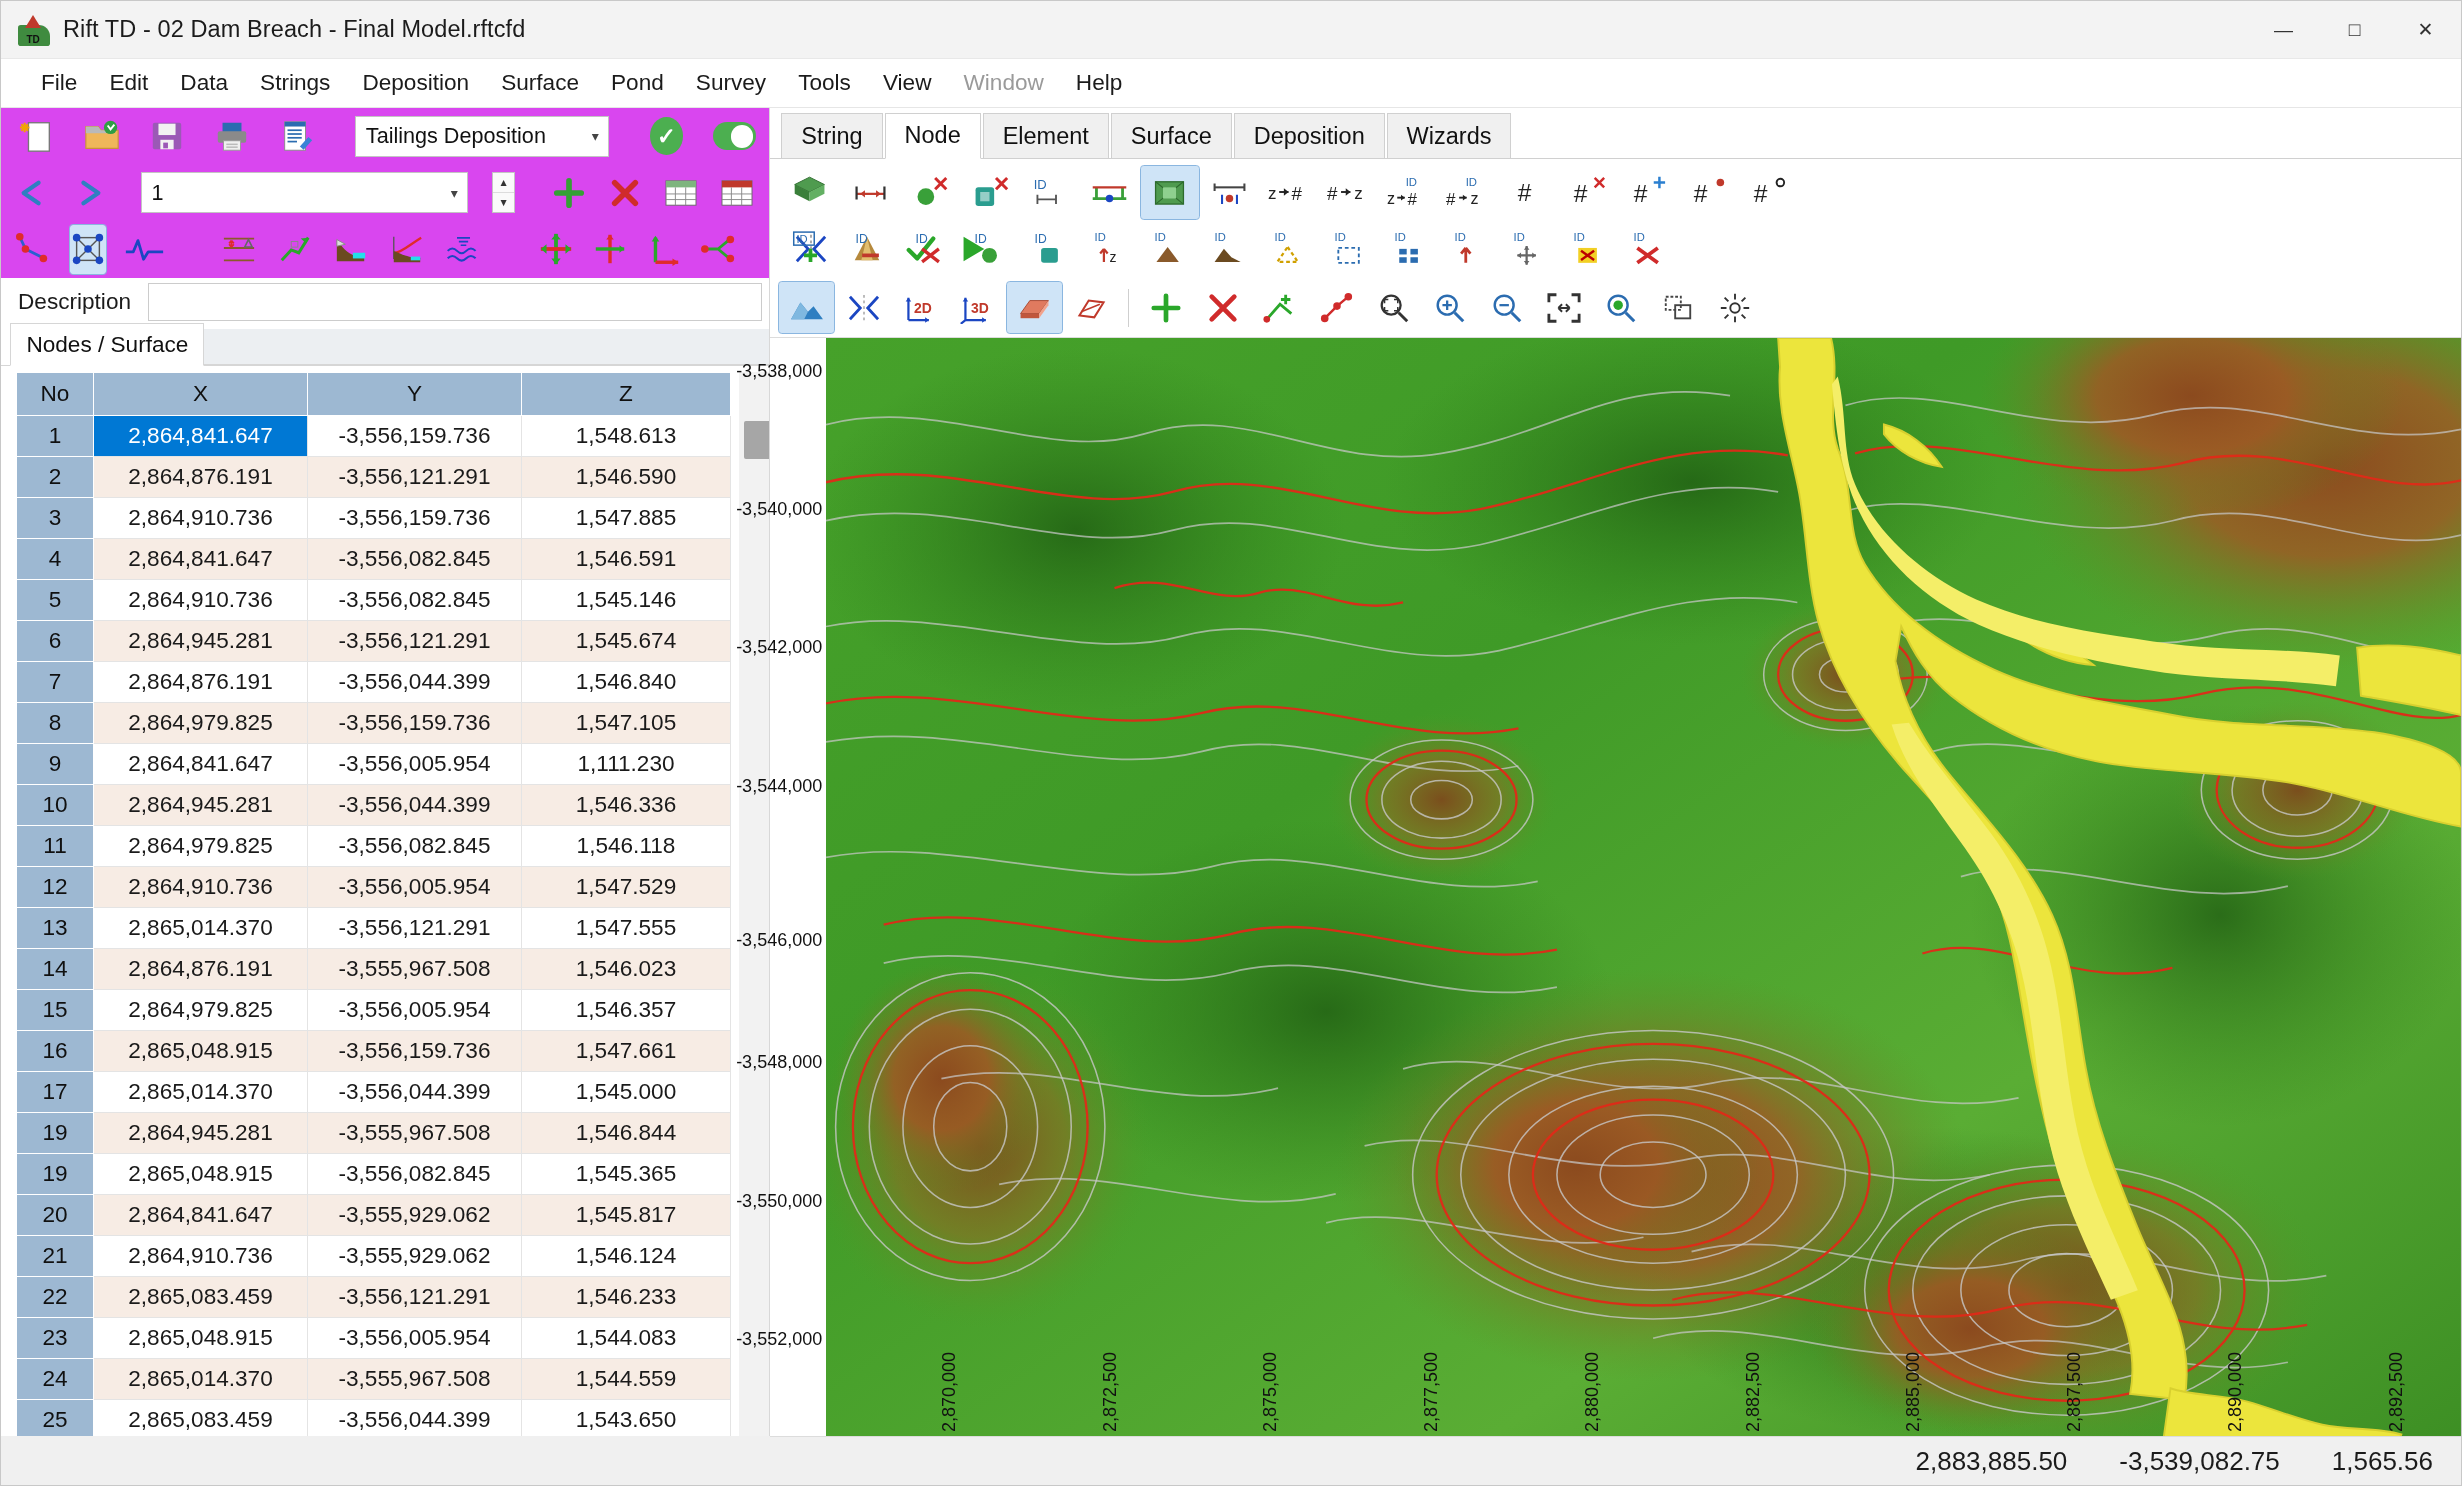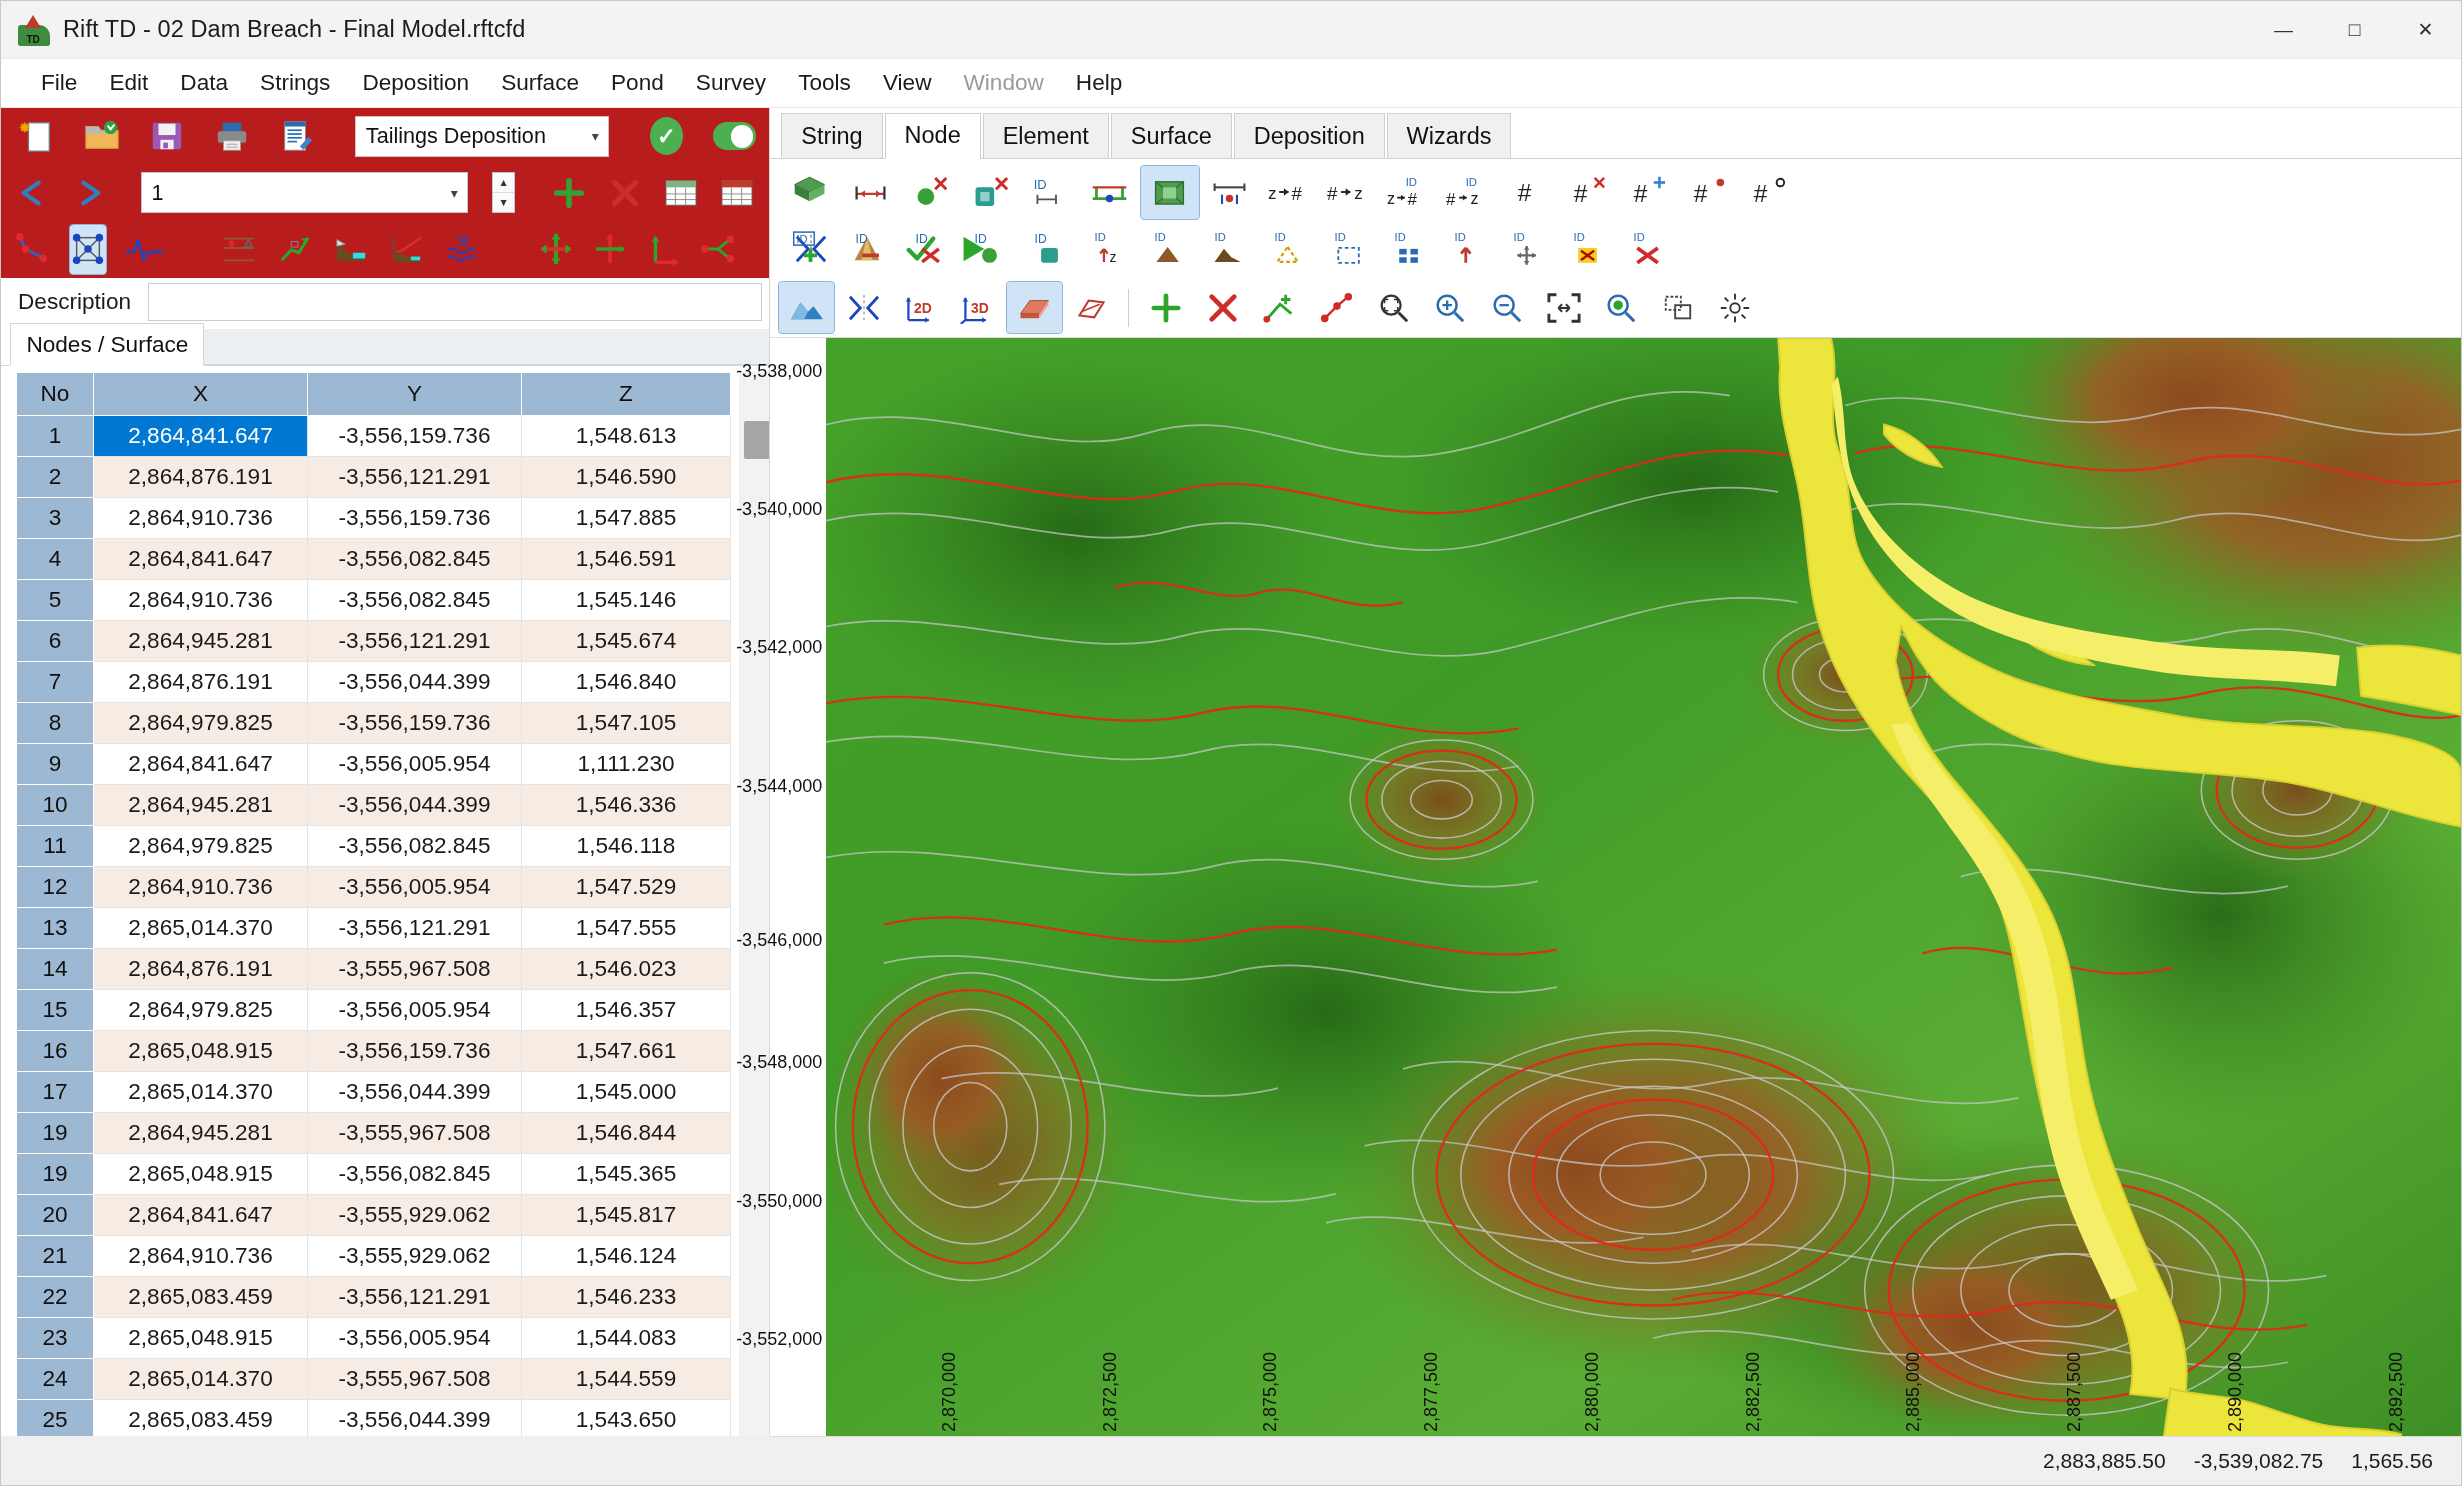--- a/index.html
+++ b/index.html
@@ -40,21 +40,21 @@
 
   
   .body { flex:1; display:flex; min-height:0; }
   .left-pane { width:769px; flex:0 0 769px; display:flex; flex-direction:column;
                border-right:0.9px solid #d8d8d8; background:#ffffff; }
   .right-pane { flex:1; display:flex; flex-direction:column; min-width:0;
                 background:#7f1d1d; }
 
   
   .tb { display:flex; align-items:center; gap:18px; padding:3.8px 13px;
-        background:#b91c1c; }
+        background:#d946ef; }
   .tbbtn { width:53px; height:49px; display:flex; align-items:center;
            justify-content:center; border-radius:2.8px; position:relative; }
   .tbbtn.active { background:#cfe4f7; outline:0.9px solid #8ab6e0; }
   .tbsep { width:0.9px; height:38px; background:#cfcfcf; margin:0 9.4px; }
 
   .combo { height:41px; border:0.9px solid #c4c4c4; background:#fff;
            display:flex; align-items:center; padding:0 9.4px; font-size:21.6px;
            color:#111; position:relative; }
   .combo .chev { margin-left:auto; font-size:14px; color:#444; }
   .combo.deposition { width:284px; margin-left:17px; }
@@ -144,22 +144,22 @@
   .map-area { flex:1; position:relative; overflow:hidden; }
   .map-canvas { position:absolute; inset:0; }
   .map-xaxis { position:absolute; left:0; right:0; bottom:0; height:86px; }
   .map-xaxis span { position:absolute; bottom:3.8px; font-size:18px; color:#111;
                     writing-mode:vertical-rl; transform:rotate(180deg);
                     white-space:nowrap; }
 
   
   .statusbar { height:49px; flex:0 0 49px; background:#f0f0f0;
                border-top:0.9px solid #dcdcdc; display:flex; align-items:center;
-               justify-content:flex-end; padding-right:28px; gap:28px;
-               font-size:21px; color:#1b1b1b; }
+               justify-content:flex-end; padding-right:28px; gap:52px;
+               font-size:26px; color:#1b1b1b; }
   .sbleft { position:absolute; left:0; bottom:0; height:49px; width:769px;
             background:#f0f0f0; }
   svg { display:block; }
 </style>
 </head>
 <body>
 
 <div class="app">
 
   <div class="titlebar">

